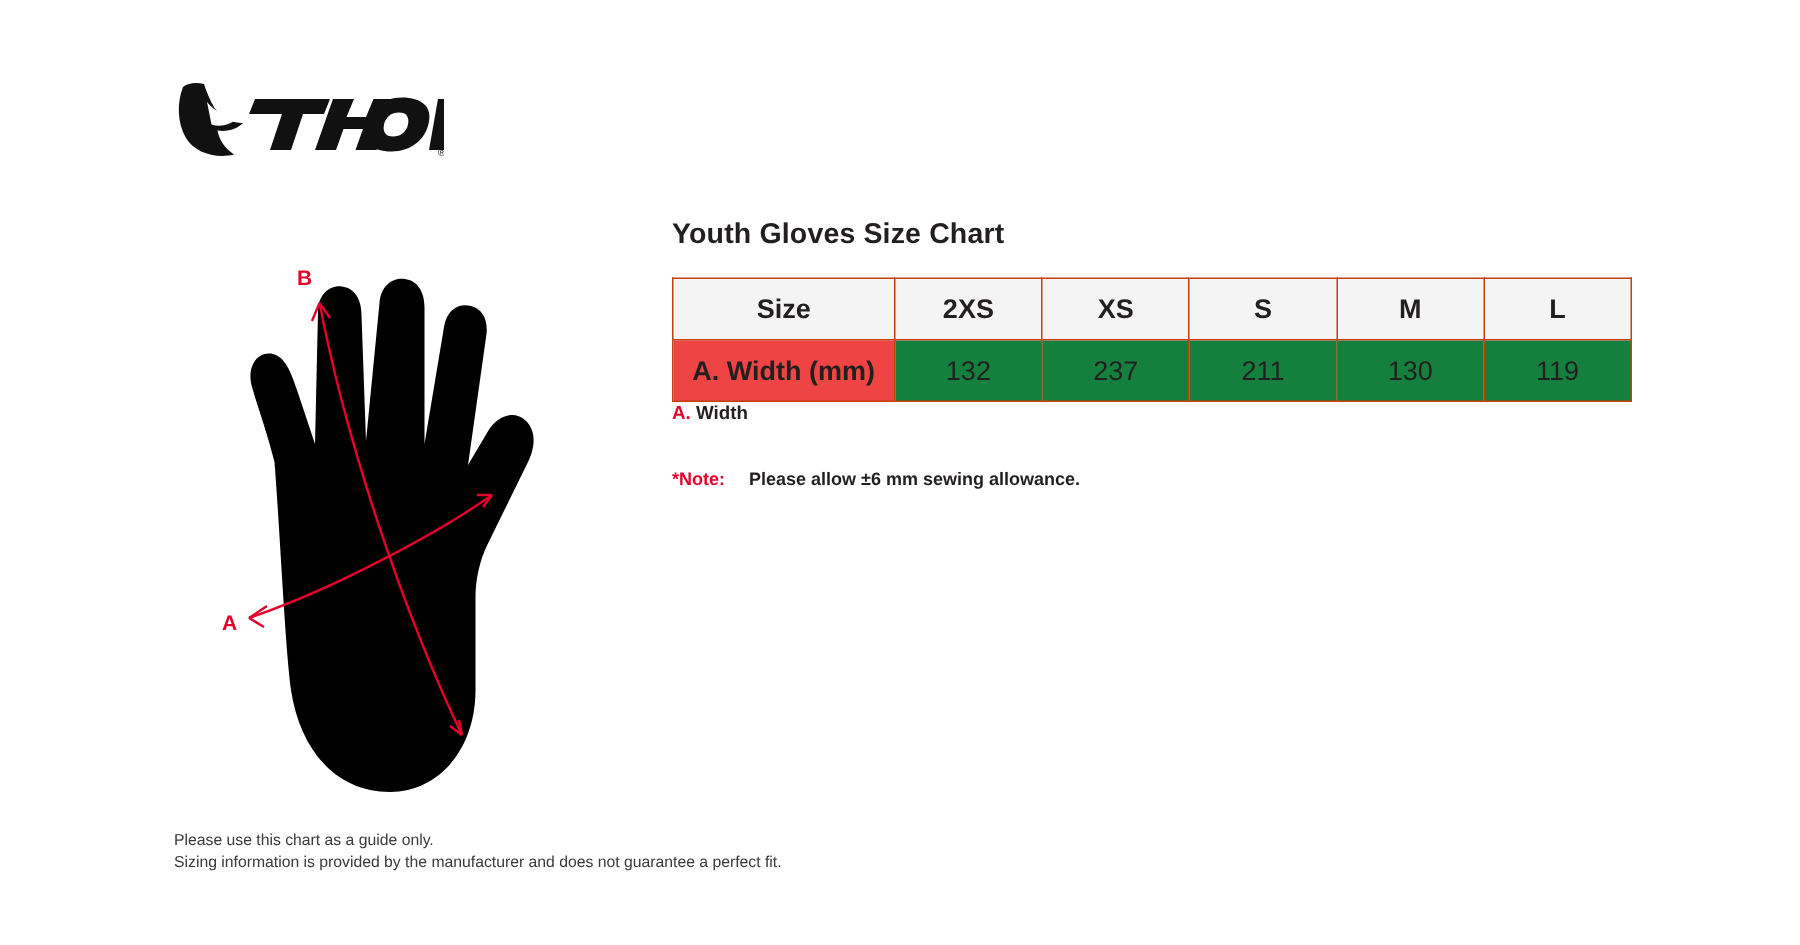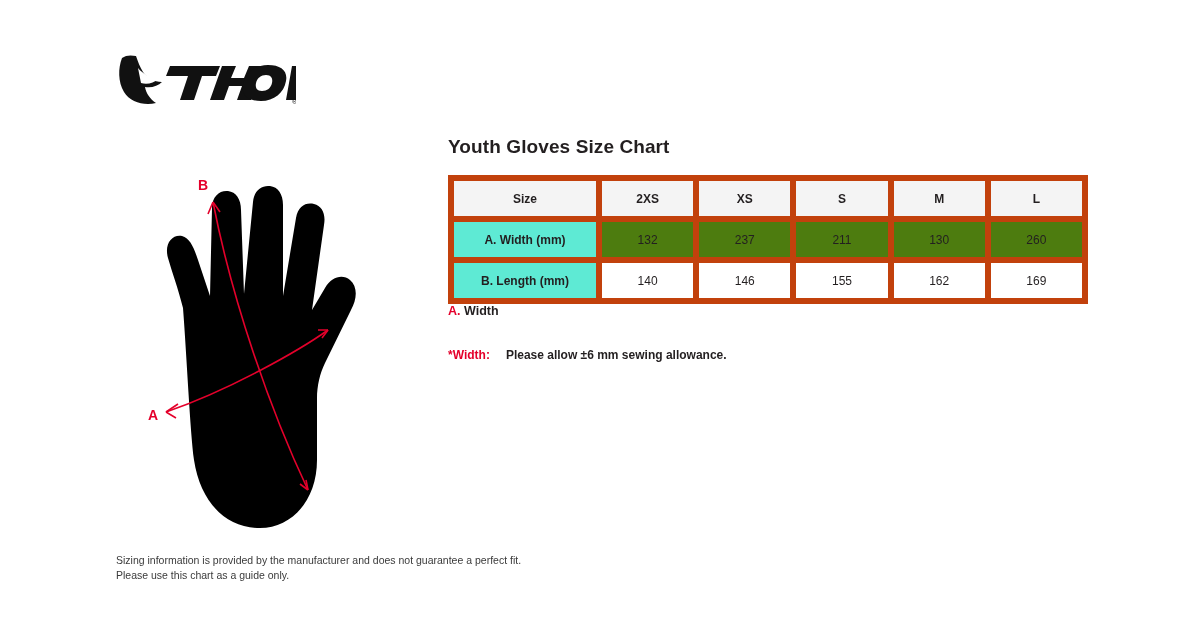--- a/index.html
+++ b/index.html
@@ -18,41 +18,41 @@
 
   
   .hand-wrap { position: absolute; left: 120px; top: 160px; width: 300px; height: 390px; }
   .hand-wrap svg { display: block; }
 
   
   .content { position: absolute; left: 448px; top: 136px; width: 640px; }
 
   .chart-title {
     font-size: 19px; font-weight: bold; letter-spacing: .1px;
-    margin: 0 0 17px 0; color: #231f20;
+    margin: 10px 0 17px 0; color: #231f20;
   }
 
   table.size-table {
     border-collapse: collapse;
     width: 640px;
     table-layout: fixed;
   }
   table.size-table th, table.size-table td {
-    border: 6px solid #c2410c;
+    border: 1px solid #c2410c;
     height: 41px;
     text-align: center;
-    font-size: 12px;
+    font-size: 18px;
     color: #231f20;
   }
   table.size-table thead th { background: #f4f4f4; font-weight: bold; }
   table.size-table thead th.col-label { width: 148px; }
   table.size-table tbody th {
-    background: #5eead4; font-weight: bold; text-align: center;
+    background: #ef4444; font-weight: bold; text-align: center;
   }
-  table.size-table tbody tr.shaded td { background: #4d7c0f; }
+  table.size-table tbody tr.shaded td { background: #15803d; }
   table.size-table tbody tr.plain td { background: #ffffff; }
 
   .howto-title {
     font-size: 19px; font-weight: bold; margin: 26px 0 10px 0;
   }
 
   .measure-cols { display: flex; gap: 0; }
   .measure-col { width: 330px; padding-right: 28px; }
   .measure-col:last-child { width: 300px; padding-right: 0; }
   .measure-head { font-size: 12.5px; font-weight: bold; margin-bottom: 4px; }
@@ -154,48 +154,40 @@
           <th>L</th>
         </tr>
       </thead>
       <tbody>
         <tr class="shaded">
           <th>A. Width (mm)</th>
           <td>132</td>
           <td>237</td>
           <td>211</td>
           <td>130</td>
-          <td>260</td>
-        </tr>
-        <tr class="plain">
-          <th>B. Length (mm)</th>
-          <td>140</td>
-          <td>146</td>
-          <td>155</td>
-          <td>162</td>
-          <td>169</td>
+          <td>119</td>
         </tr>
       </tbody>
     </table>
 
 
     <div class="measure-cols">
       <div class="measure-col">
         <div class="measure-head">
           <span class="letter">A.</span><span class="word"> Width</span>
         </div>
       </div>
       <div class="measure-col">
       </div>
     </div>
 
     <div class="note-row">
-      <span class="note-label">*Width:</span><span class="note-text">Please allow ±6 mm sewing allowance.</span>
+      <span class="note-label">*Note:</span><span class="note-text">Please allow ±6 mm sewing allowance.</span>
     </div>
 
   </div>
 
   <div class="footer">
+    <div>Please use this chart as a guide only.</div>
     <div>Sizing information is provided by the manufacturer and does not guarantee a perfect fit.</div>
-    <div>Please use this chart as a guide only.</div>
   </div>
 
 </div>
 
 </body></html>

